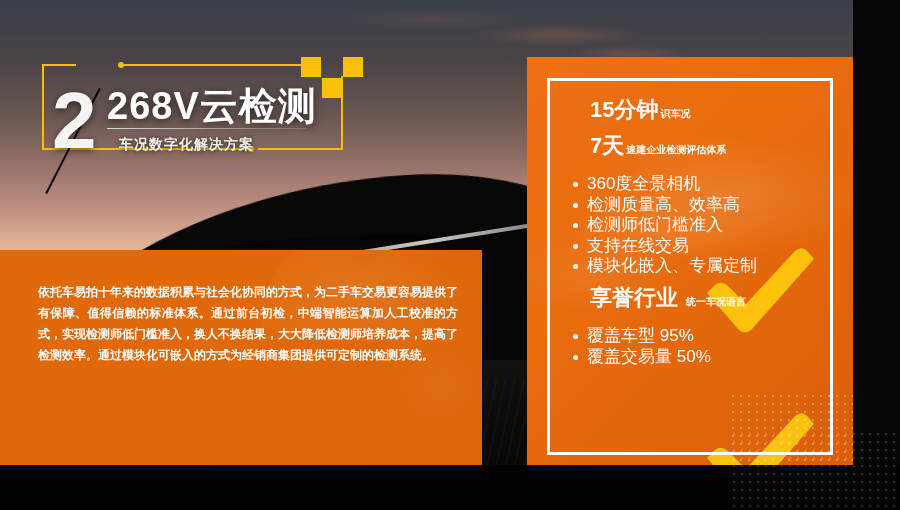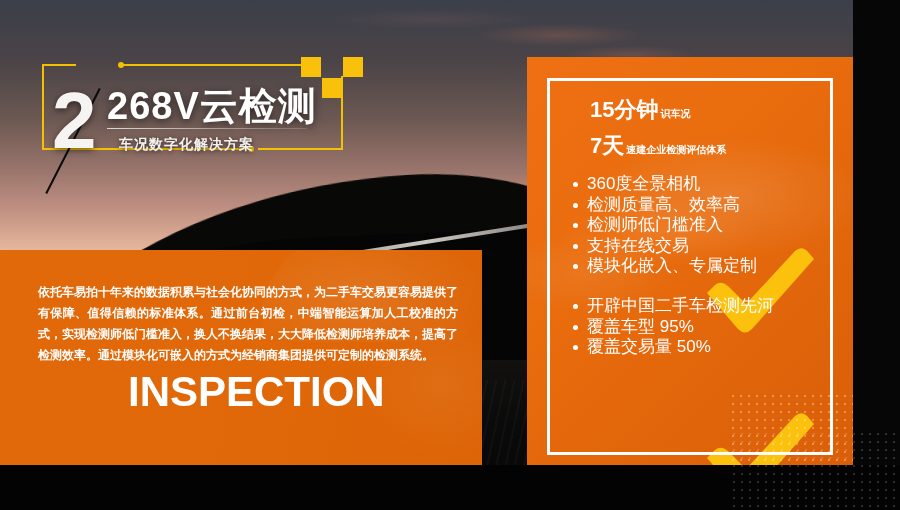--- a/index.html
+++ b/index.html
@@ -300,21 +300,20 @@
 
     <div class="title-main">268V云检测</div>
     <div class="title-rule"></div>
     <div class="title-sub">车况数字化解决方案</div>
   </div>
 
   <div class="left-block">
     <div class="ghost"></div>
     <div class="ghost2"></div>
     <div class="paragraph">依托车易拍十年来的数据积累与社会化协同的方式，为二手车交易更容易提供了有保障、值得信赖的标准体系。通过前台初检，中端智能运算加人工校准的方式，实现检测师低门槛准入，换人不换结果，大大降低检测师培养成本，提高了检测效率。通过模块化可嵌入的方式为经销商集团提供可定制的检测系统。</div>
-    <div class="inspection-word">INSPECTION</div>
   </div>
 
   <div class="right-panel">
     <div class="rp-glow"></div>
     <div class="rp-glow2"></div>
 
     <div class="sec" style="top:38px;">
       <div>
         <span class="hl-big">15分钟</span><span class="hl-small">识车况</span>
       </div>
@@ -330,22 +329,24 @@
         </div>
     </div>
 
     <div style="position:absolute;left:172px;top:190px;">
       <svg width="120" height="86" viewBox="0 0 120 86">
         <path d="M8 46 L16 38 Q22 33 29 39 L47 57 L96 4 Q103 -2 109 5 L115 12 L53 82 Q46 89 39 82 Z" fill="#FBC10D"></path>
       </svg>
     </div>
 
     <div class="sec" style="top:226px;">
+      <div>
+        <span class="hl-big">享誉行业</span><span class="hl-small" style="padding-left:8px;">统一车况语言</span>
+      </div>
       <div class="bullets" id="bullets-2">
-          <div class="bullet">开辟中国二手车检测先河</div>
           <div class="bullet">覆盖车型 95%</div>
           <div class="bullet">覆盖交易量 50%</div>
         </div>
     </div>
 
     <div style="position:absolute;left:172px;top:355px;">
       <svg width="120" height="86" viewBox="0 0 120 86">
         <path d="M8 46 L16 38 Q22 33 29 39 L47 57 L96 4 Q103 -2 109 5 L115 12 L53 82 Q46 89 39 82 Z" fill="#FBC10D"></path>
       </svg>
     </div>

